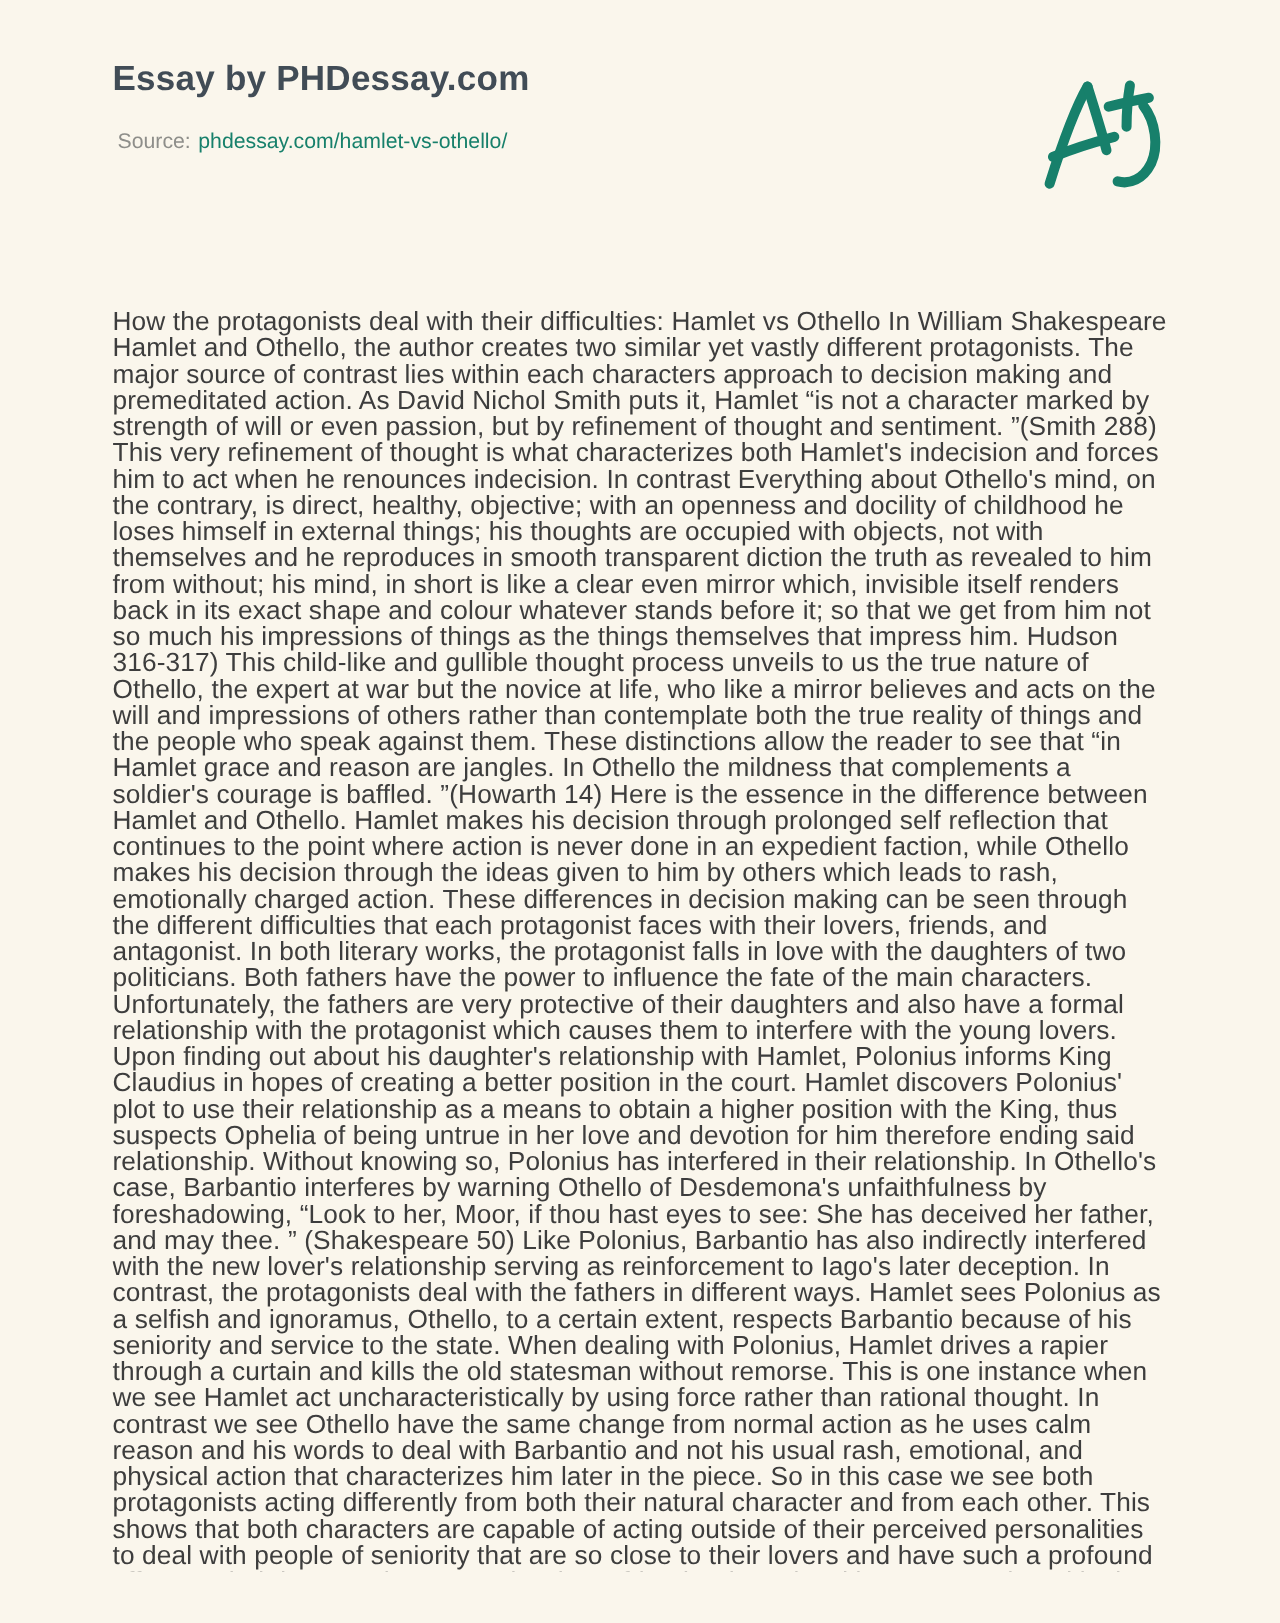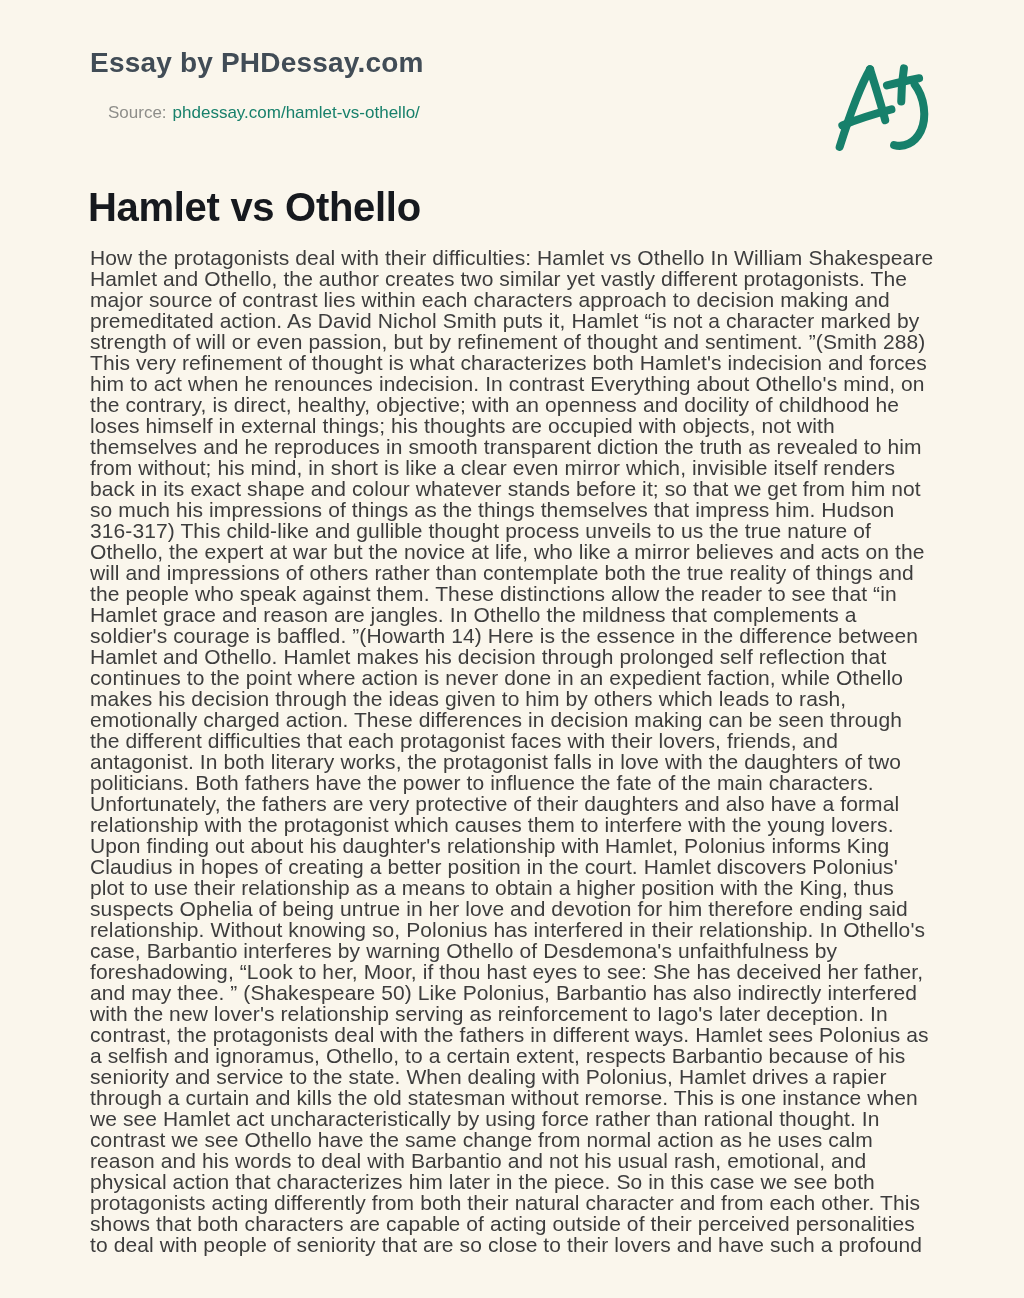--- a/index.html
+++ b/index.html
@@ -18,21 +18,21 @@
     left: 90px;
     top: 46px;
     font-size: 28px;
     line-height: 34px;
     font-weight: 700;
     color: #414c56;
     letter-spacing: 0.2px;
   }
   .source-line {
     position: absolute;
-    left: 108px;
+    left: 94px;
     top: 101px;
     font-size: 17px;
     line-height: 24px;
     color: #8e8e8a;
     font-weight: 400;
   }
   .source-label { margin-right: 6px; }
   .source-link {
     color: #17806b;
     text-decoration: none;
@@ -89,19 +89,18 @@
         <path d="M 13 103 C 24 68 36 35 47 16"></path>
         <path d="M 47 16 C 53 35 59 54 64 73"></path>
         <path d="M 16 79 C 35 71 52 66 71 61"></path>
         <path d="M 85 15 C 83 27 82 40 82 52"></path>
         <path d="M 66 34 C 78 31 90 28 102 26"></path>
         <path d="M 97 33 C 108 47 111 70 104 85 C 97 99 85 104 74 101"></path>
       </g>
     </svg>
   </div>
 
-  <div class="essay-title">Hamlet vs Othello</div>
 
   <div class="essay-body">
     <p>How the protagonists deal with their difficulties: Hamlet vs Othello In William Shakespeare Hamlet and Othello, the author creates two similar yet vastly different protagonists. The major source of contrast lies within each characters approach to decision making and premeditated action. As David Nichol Smith puts it, Hamlet “is not a character marked by strength of will or even passion, but by refinement of thought and sentiment. ”(Smith 288) This very refinement of thought is what characterizes both Hamlet's indecision and forces him to act when he renounces indecision. In contrast Everything about Othello's mind, on the contrary, is direct, healthy, objective; with an openness and docility of childhood he loses himself in external things; his thoughts are occupied with objects, not with themselves and he reproduces in smooth transparent diction the truth as revealed to him from without; his mind, in short is like a clear even mirror which, invisible itself renders back in its exact shape and colour whatever stands before it; so that we get from him not so much his impressions of things as the things themselves that impress him. Hudson 316-317) This child-like and gullible thought process unveils to us the true nature of Othello, the expert at war but the novice at life, who like a mirror believes and acts on the will and impressions of others rather than contemplate both the true reality of things and the people who speak against them. These distinctions allow the reader to see that “in Hamlet grace and reason are jangles. In Othello the mildness that complements a soldier's courage is baffled. ”(Howarth 14) Here is the essence in the difference between Hamlet and Othello. Hamlet makes his decision through prolonged self reflection that continues to the point where action is never done in an expedient faction, while Othello makes his decision through the ideas given to him by others which leads to rash, emotionally charged action. These differences in decision making can be seen through the different difficulties that each protagonist faces with their lovers, friends, and antagonist. In both literary works, the protagonist falls in love with the daughters of two politicians. Both fathers have the power to influence the fate of the main characters. Unfortunately, the fathers are very protective of their daughters and also have a formal relationship with the protagonist which causes them to interfere with the young lovers. Upon finding out about his daughter's relationship with Hamlet, Polonius informs King Claudius in hopes of creating a better position in the court. Hamlet discovers Polonius' plot to use their relationship as a means to obtain a higher position with the King, thus suspects Ophelia of being untrue in her love and devotion for him therefore ending said relationship. Without knowing so, Polonius has interfered in their relationship. In Othello's case, Barbantio interferes by warning Othello of Desdemona's unfaithfulness by foreshadowing, “Look to her, Moor, if thou hast eyes to see: She has deceived her father, and may thee. ” (Shakespeare 50) Like Polonius, Barbantio has also indirectly interfered with the new lover's relationship serving as reinforcement to Iago's later deception. In contrast, the protagonists deal with the fathers in different ways. Hamlet sees Polonius as a selfish and ignoramus, Othello, to a certain extent, respects Barbantio because of his seniority and service to the state. When dealing with Polonius, Hamlet drives a rapier through a curtain and kills the old statesman without remorse. This is one instance when we see Hamlet act uncharacteristically by using force rather than rational thought. In contrast we see Othello have the same change from normal action as he uses calm reason and his words to deal with Barbantio and not his usual rash, emotional, and physical action that characterizes him later in the piece. So in this case we see both protagonists acting differently from both their natural character and from each other. This shows that both characters are capable of acting outside of their perceived personalities to deal with people of seniority that are so close to their lovers and have such a profound effect on their love. Both protagonists have friends whose loyalties are questioned in the plays. For Hamlet, his friends, Rosencrantz and Guildenstern, return from university upon the request of King Claudius. While for Othello, his second in command, and best friend Cassio is accused of infidelity with Desdemona. For both plays, the friends are originally perceived by the protagonist as trustworthy and loyal but the events of the play reveal otherwise. This deception causes the protagonists to question their allegiances. Hamlet maintains his application of trust and thought and reason by keeping his friends in a state of ignorance to his true motives. While Othello, instead, acts rashly, inflamed with the fury of his passion and committed to the death of his once loyal friend. Othello stays true to his character while we see Hamlet's progressing willingness to violence over rational thought while sentencing Rosencrantz and Guildenstern to their death. In both cases we see the protagonists unwillingness to commit these acts of violence themselves and feel contempt to delegate these extremely actions to others. Love is a fickle thing. William Shakespeare holds true to this statement in both plays as</p>
   </div>
 
 </div>
 
 </body></html>

